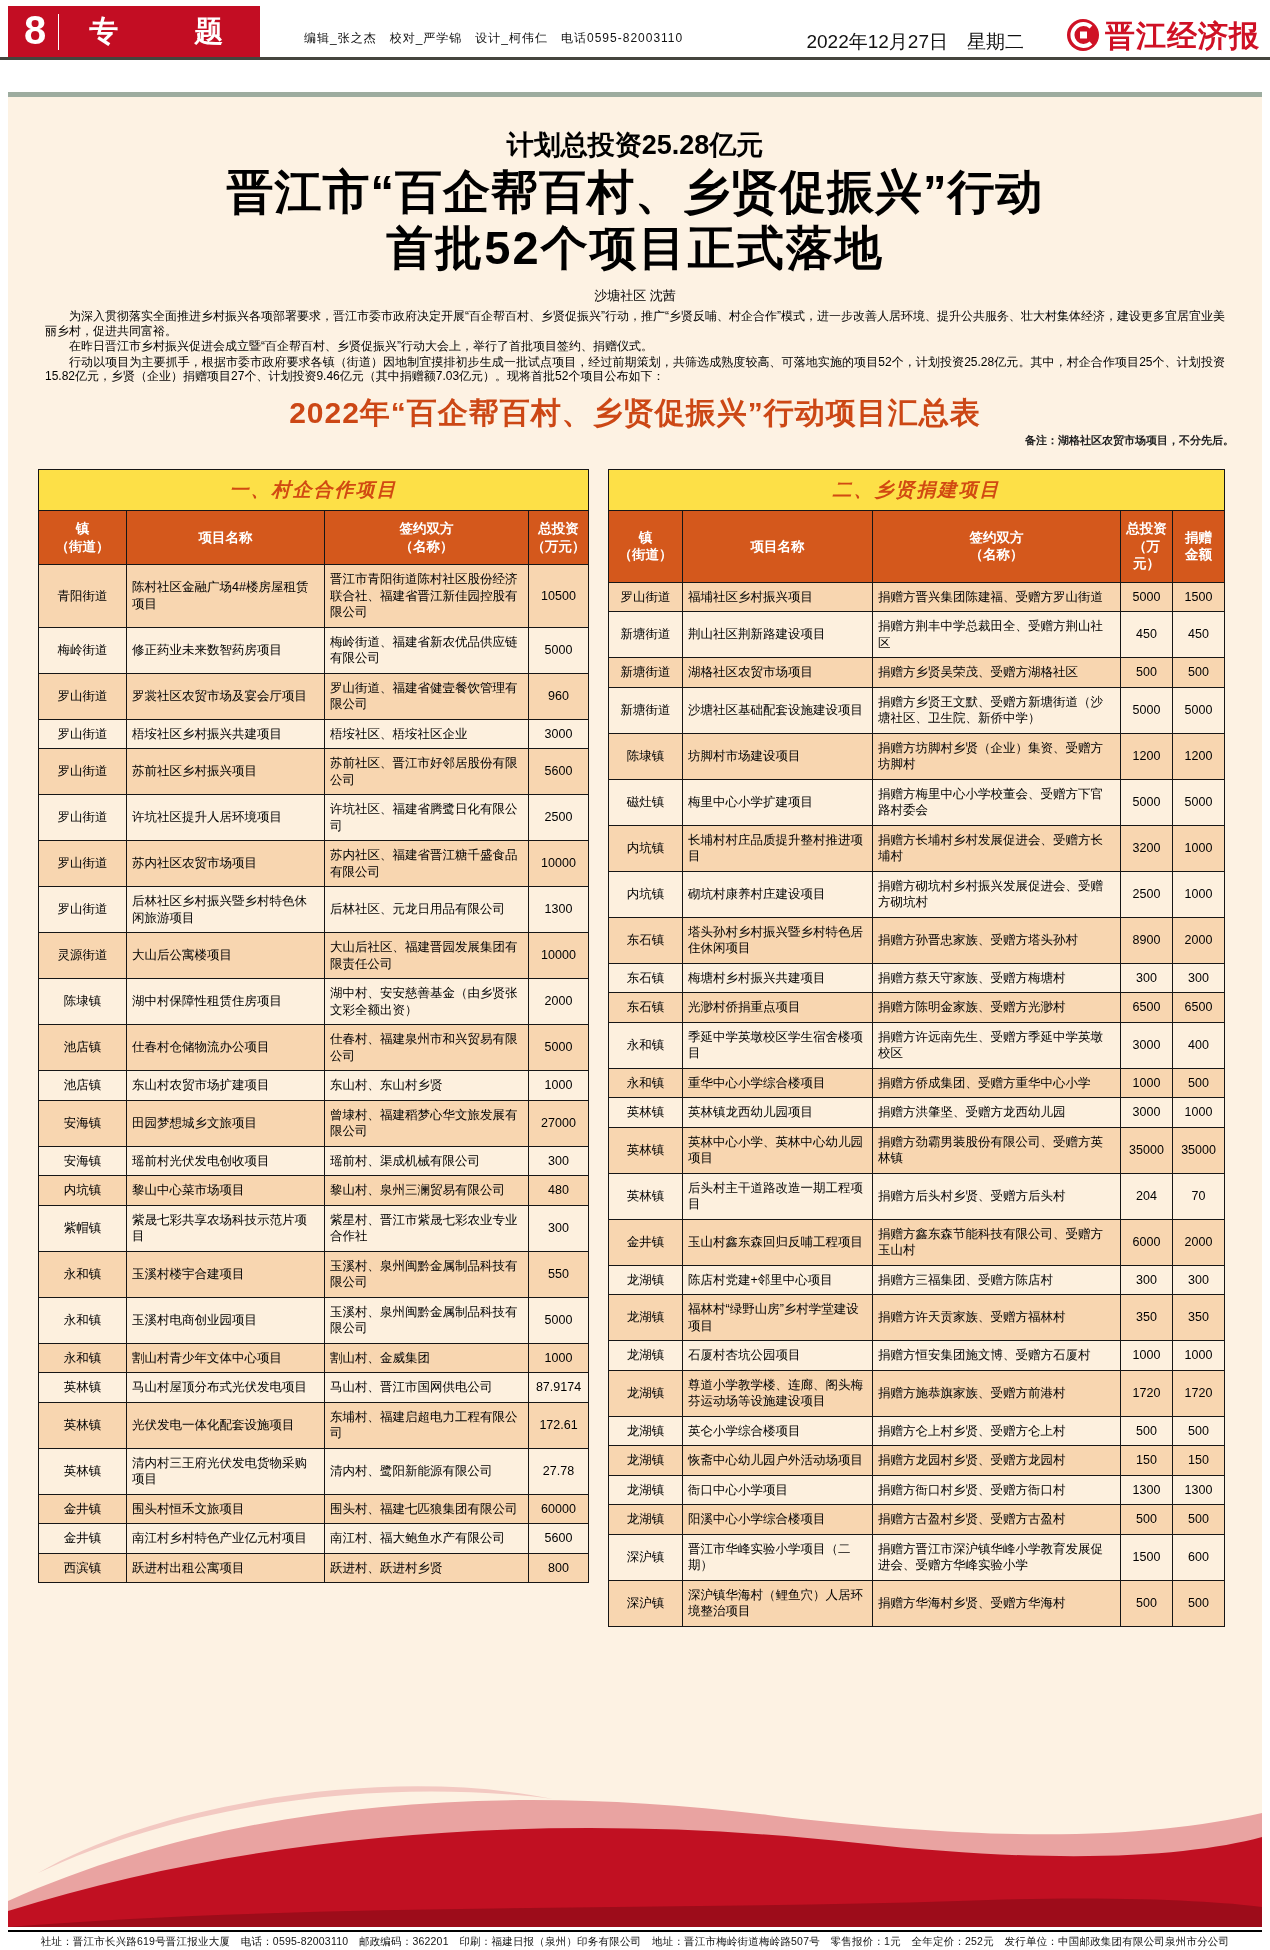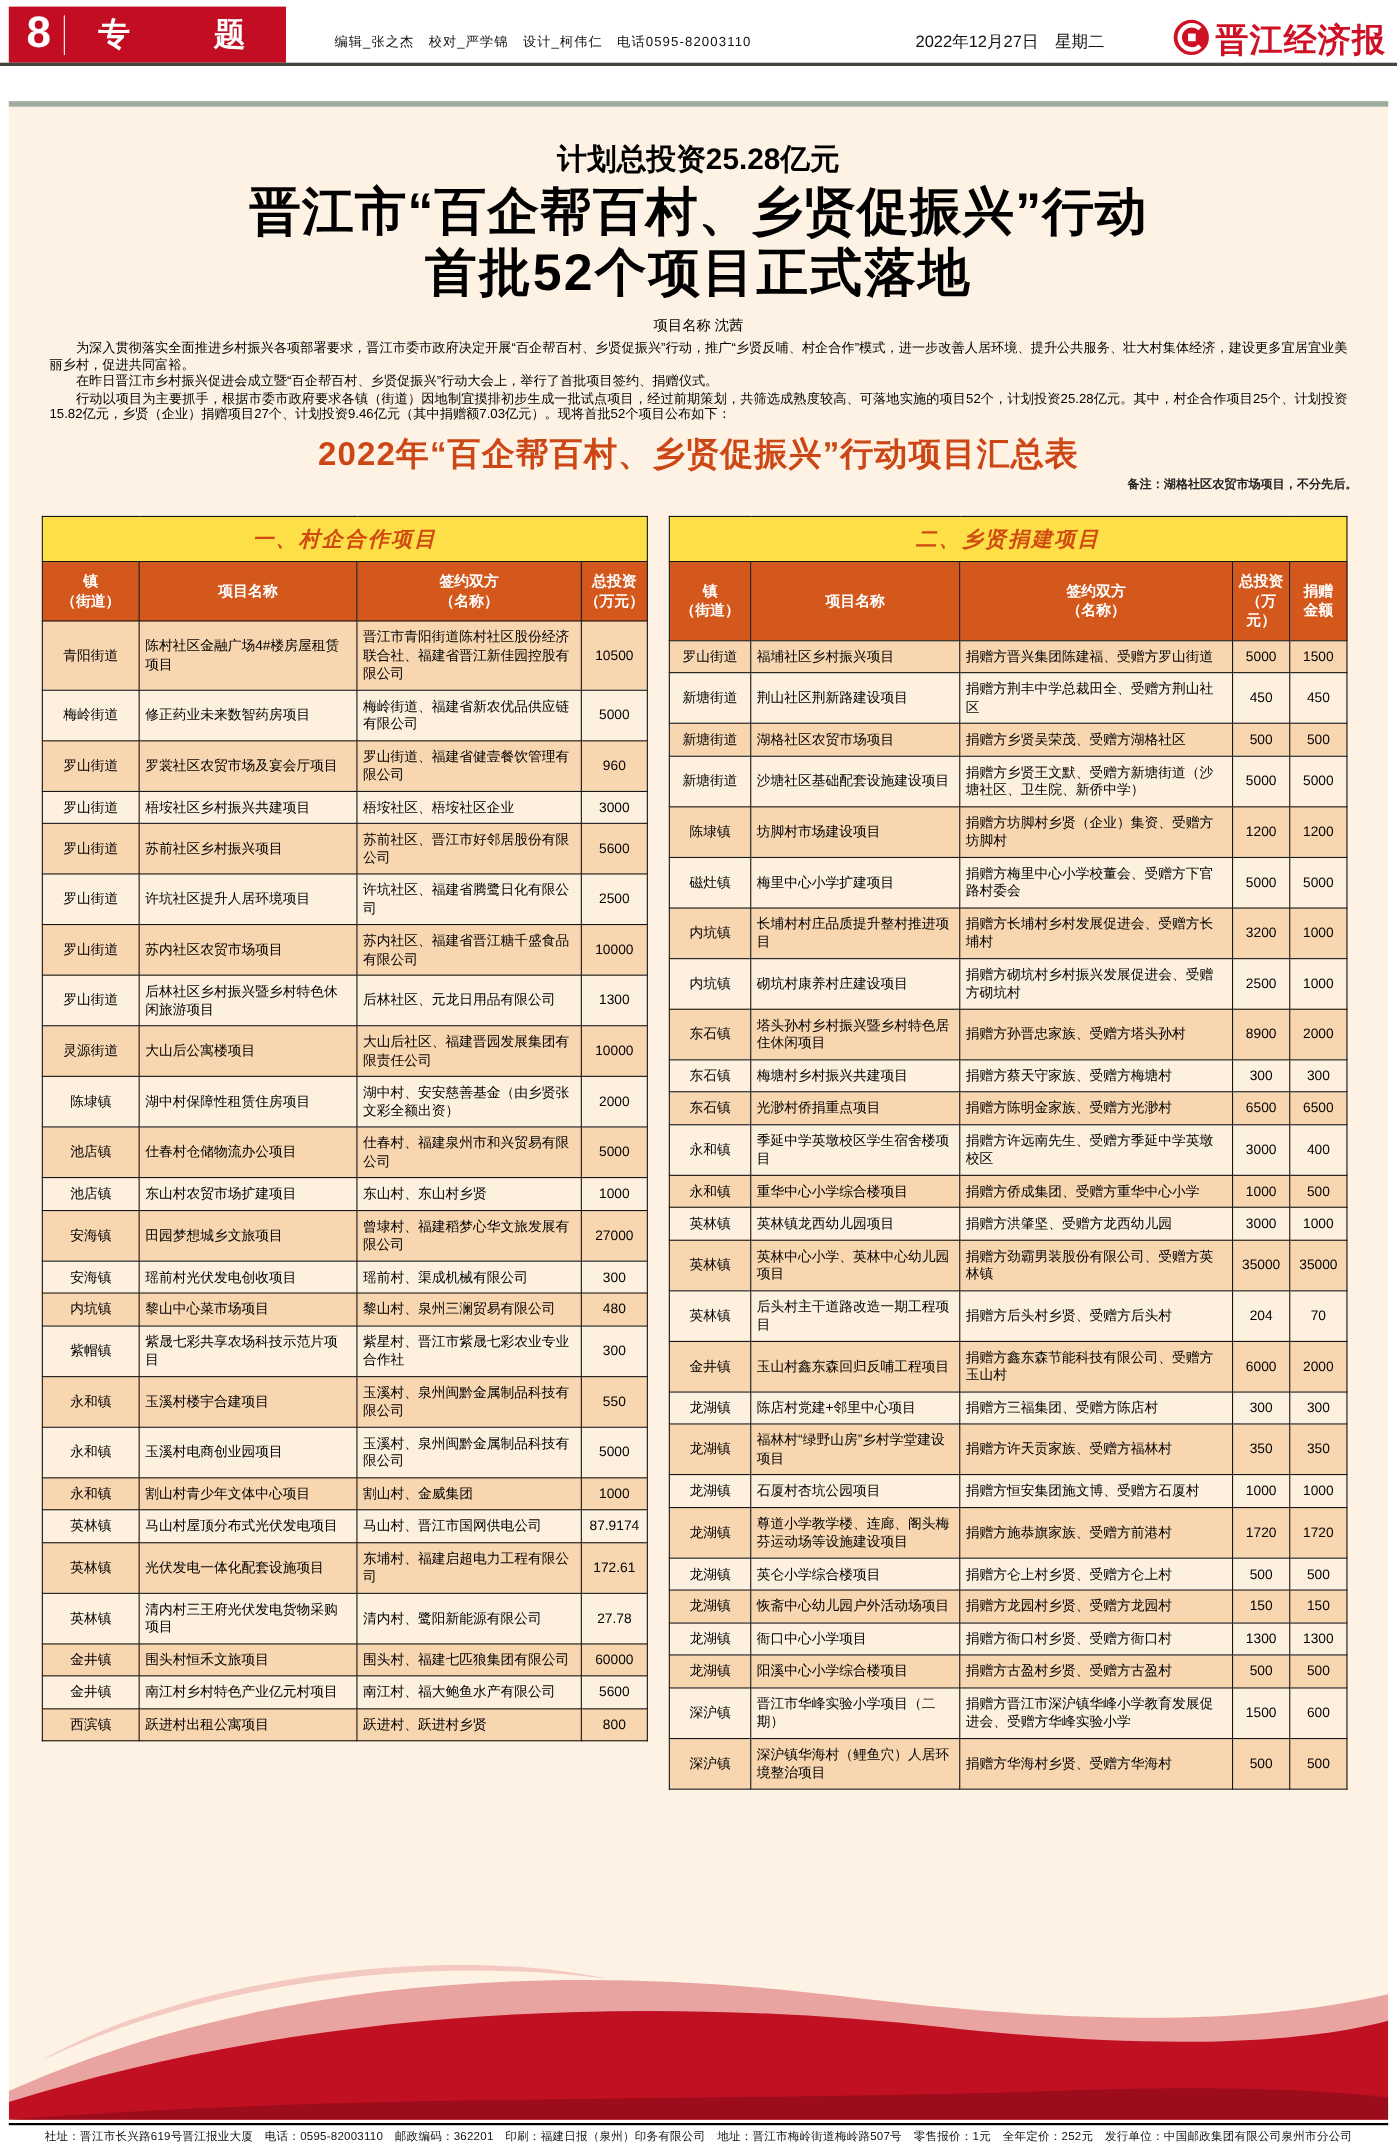--- a/index.html
+++ b/index.html
@@ -6,21 +6,21 @@
   .page{position:relative;width:1270px;height:1950px;background:#ffffff;overflow:hidden;
         font-family:"Liberation Sans",sans-serif;color:#000;}
   
   .masthead{position:absolute;top:0;left:0;right:0;height:57px;background:#fff;}
   .page-badge{position:absolute;left:8px;top:6px;width:252px;height:51px;background:#c30d23;
               display:flex;align-items:center;color:#fff;}
   .badge-num{font-size:40px;font-weight:bold;padding:0 12px 2px 16px;}
   .badge-divider{width:1px;height:36px;background:#fff;}
   .badge-section{font-size:29px;font-weight:bold;letter-spacing:34px;padding-left:30px;white-space:nowrap;}
   .masthead-info{position:absolute;left:272px;top:30px;font-size:12px;letter-spacing:1px;color:#111;white-space:nowrap;margin-left:32px;}
-  .masthead-date{position:absolute;right:266px;top:29px;font-size:15px;color:#111;white-space:nowrap;}
+  .masthead-date{position:absolute;right:246px;top:29px;font-size:19px;color:#111;white-space:nowrap;}
   .masthead-logo{position:absolute;right:10px;top:16px;display:flex;align-items:center;gap:5px;}
   .logo-text{font-size:30px;font-weight:900;color:#cf1125;letter-spacing:1px;}
   .rule{position:absolute;top:57px;left:0;right:0;height:3px;background:#45453e;}
   
   .content{position:absolute;left:8px;top:92px;width:1254px;height:1830px;background:#fdf2e3;
            border-top:5px solid #9dac9f;box-sizing:border-box;padding-left:40px;}
   .kicker{position:absolute;top:30px;left:0;right:0;text-align:center;font-size:27px;font-weight:bold;}
   .headline1{position:absolute;top:64px;left:0;right:0;text-align:center;font-size:47px;font-weight:900;letter-spacing:1px;}
   .headline2{position:absolute;top:120px;left:0;right:0;text-align:center;font-size:47px;font-weight:900;letter-spacing:2px;}
   .byline{position:absolute;top:190px;left:0;right:0;text-align:center;font-size:13px;}
@@ -74,21 +74,21 @@
       <span class="logo-text">晋江经济报</span>
     </div>
   </div>
   <div class="rule"></div>
 
   <div class="content">
 
     <div class="kicker">计划总投资25.28亿元</div>
     <div class="headline1">晋江市“百企帮百村、乡贤促振兴”行动</div>
     <div class="headline2">首批52个项目正式落地</div>
-    <div class="byline">项目名称 沈茜</div>
+    <div class="byline">沙塘社区 沈茜</div>
 
     <div class="paras">
       <p class="para">为深入贯彻落实全面推进乡村振兴各项部署要求，晋江市委市政府决定开展“百企帮百村、乡贤促振兴”行动，推广“乡贤反哺、村企合作”模式，进一步改善人居环境、提升公共服务、壮大村集体经济，建设更多宜居宜业美丽乡村，促进共同富裕。</p>
       <p class="para">在昨日晋江市乡村振兴促进会成立暨“百企帮百村、乡贤促振兴”行动大会上，举行了首批项目签约、捐赠仪式。</p>
       <p class="para">行动以项目为主要抓手，根据市委市政府要求各镇（街道）因地制宜摸排初步生成一批试点项目，经过前期策划，共筛选成熟度较高、可落地实施的项目52个，计划投资25.28亿元。其中，村企合作项目25个、计划投资15.82亿元，乡贤（企业）捐赠项目27个、计划投资9.46亿元（其中捐赠额7.03亿元）。现将首批52个项目公布如下：</p>
     </div>
 
     <div class="table-title">2022年“百企帮百村、乡贤促振兴”行动项目汇总表</div>
     <div class="note">备注：湖格社区农贸市场项目，不分先后。</div>
 

